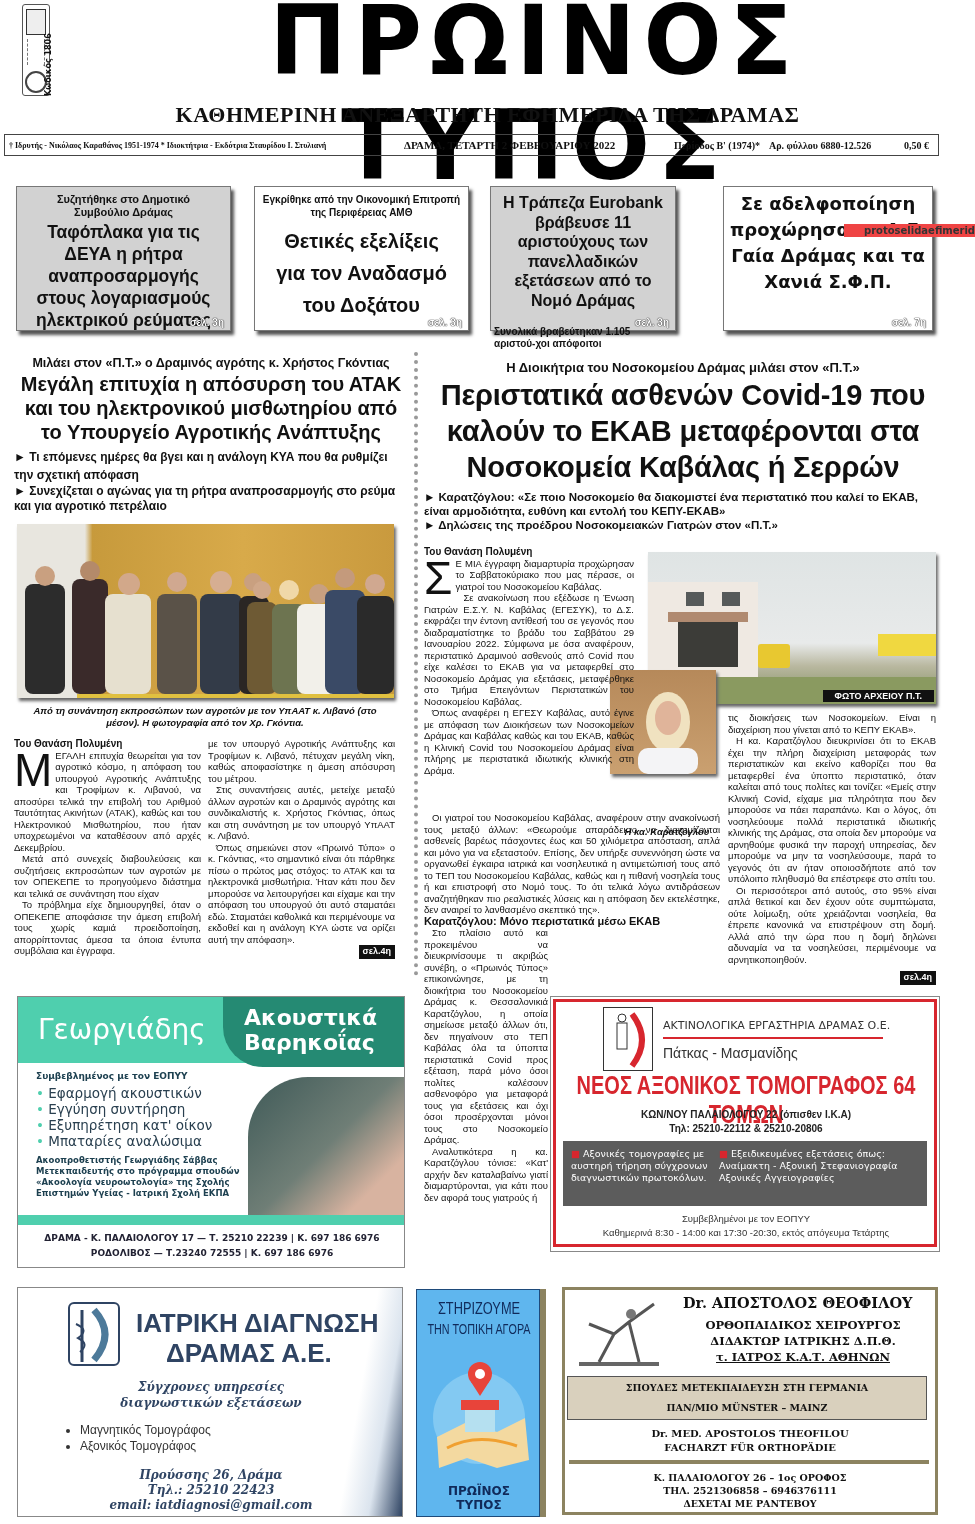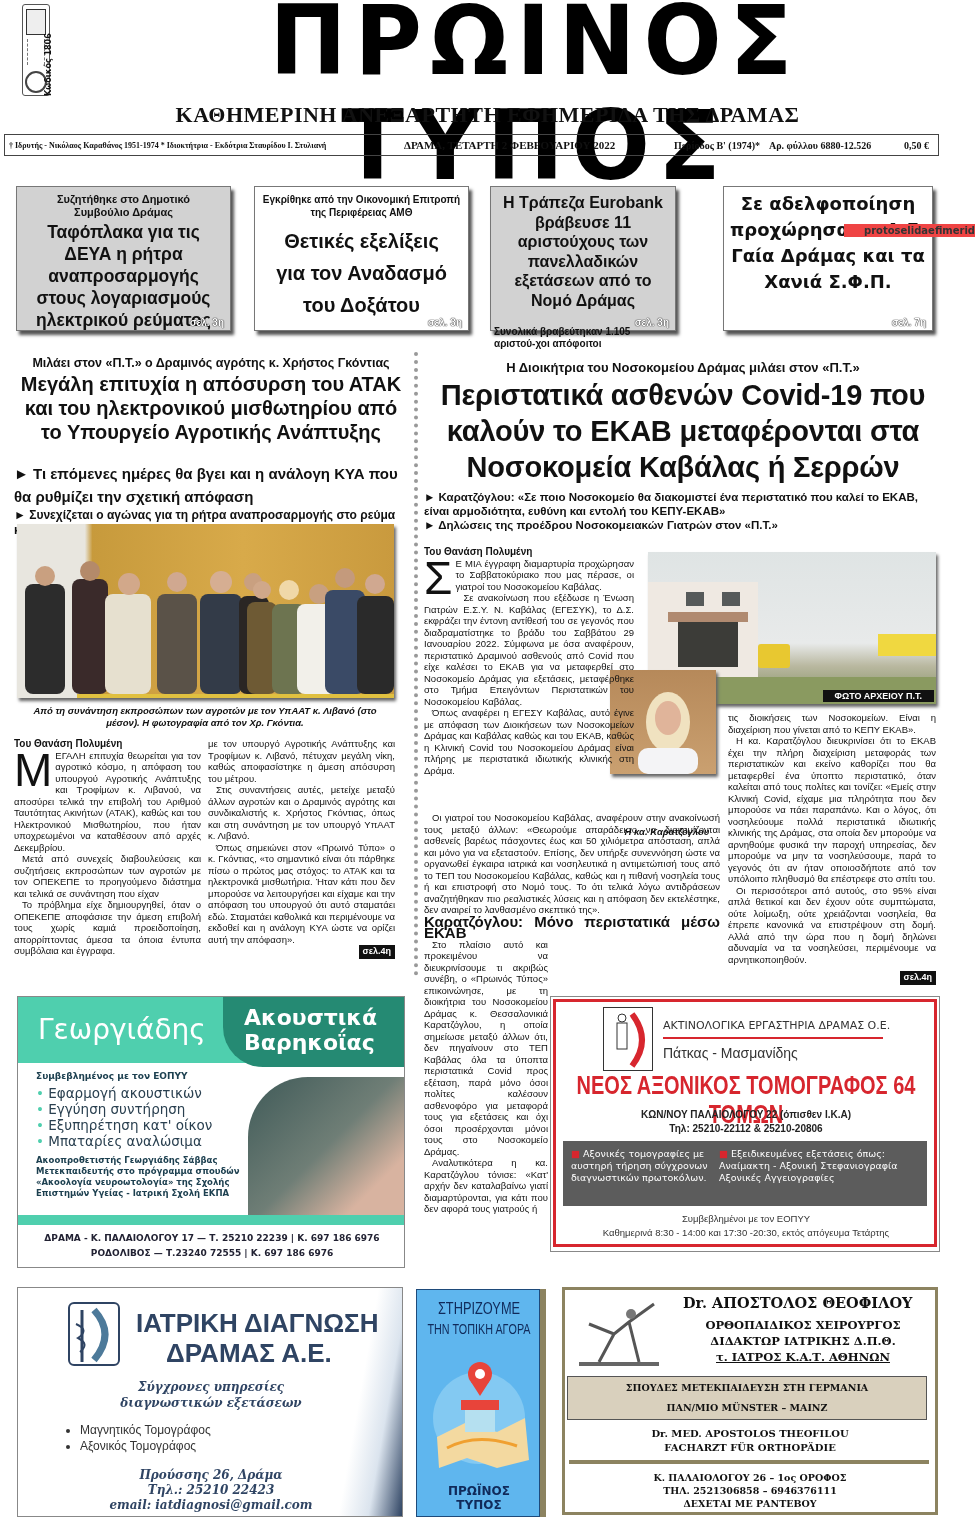--- a/index.html
+++ b/index.html
@@ -75,21 +75,21 @@
 </div>
 <div class="teaser" style="left:723px;width:210px;padding:4px 6px">
   <div class="head" style="font-family:'DejaVu Sans',sans-serif;font-weight:900;font-size:18px;line-height:26px">Σε αδελφοποίηση προχώρησαν ο Α.Σ. Γαία Δράμας και τα Χανιά Σ.Φ.Π.</div>
   <div class="page">σελ. 7η</div>
 </div>
 <div class="abs" style="left:844px;top:224px;background:#ef4444;font-size:10px;font-weight:bold;color:#333;padding:1px 20px;font-family:'DejaVu Sans',sans-serif">protoselidaefimeridon.gr</div>
 
 <div class="abs" style="left:14px;top:356px;width:394px">
   <div class="kick" style="font-size:12.5px">Μιλάει στον «Π.Τ.» ο Δραμινός αγρότης κ. Χρήστος Γκόντιας</div>
   <div class="h1" style="font-size:20px;line-height:24px;margin-top:2px">Μεγάλη επιτυχία η απόσυρση του ΑΤΑΚ και του ηλεκτρονικού μισθωτηρίου από το Υπουργείο Αγροτικής Ανάπτυξης</div>
-  <div class="bul" style="margin-top:18px;font-size:15px;line-height:23px">► Τι επόμενες ημέρες θα βγει και η ανάλογη ΚΥΑ που θα ρυθμίζει την σχετική απόφαση</div>
+  <div class="bul" style="margin-top:4px;font-size:12px;line-height:18px">► Τι επόμενες ημέρες θα βγει και η ανάλογη ΚΥΑ που θα ρυθμίζει την σχετική απόφαση</div>
   <div class="bul" style="font-size:12px;line-height:15px">► Συνεχίζεται ο αγώνας για τη ρήτρα αναπροσαρμογής στο ρεύμα και για αγροτικό πετρέλαιο</div>
 </div>
 <div class="photo" style="left:17px;top:524px;width:377px;height:174px;background:linear-gradient(90deg,#e8e6df 0,#e8e6df 18%,#c79a3c 20%,#d8aa4a 60%,#c99a3e 100%)">
   <svg width="377" height="174">
     <rect x="60" y="170" width="317" height="4" fill="#e0c040"></rect>
     <g fill="#2c2c2c">
       <rect x="8" y="60" width="40" height="110" rx="8"></rect>
         <circle cx="28" cy="52" r="10" fill="#c9a080"></circle>
       <rect x="55" y="55" width="36" height="115" rx="8" fill="#3a2a2a"></rect>
         <circle cx="73" cy="47" r="10" fill="#b48a6a"></circle>
@@ -163,21 +163,21 @@
 
 <div class="abs body" style="left:424px;top:546px;width:210px">
   <div class="byline">Του Θανάση Πολυμένη</div>
   <span class="dropcap">Σ</span>
   <span>Ε ΜΙΑ έγγραφη διαμαρτυρία προχώρησαν το Σαββατοκύριακο που μας πέρασε, οι γιατροί του Νοσοκομείου Καβάλας.</span>
   <p style="text-indent:8px">Σε ανακοίνωση που εξέδωσε η Ένωση Γιατρών Ε.Σ.Υ. Ν. Καβάλας (ΕΓΕΣΥΚ), το Δ.Σ. εκφράζει την έντονη αντίθεσή του σε γεγονός που διαδραματίστηκε το βράδυ του Σαββάτου 29 Ιανουαρίου 2022. Σύμφωνα με όσα αναφέρουν, περιστατικό Δραμινού ασθενούς από Covid που είχε καλέσει το ΕΚΑΒ για να μεταφερθεί στο Νοσοκομείο Δράμας για εξετάσεις, μεταφέρθηκε στο Τμήμα Επειγόντων Περιστατικών του Νοσοκομείου Καβάλας.</p>
   <p style="text-indent:8px">Όπως αναφέρει η ΕΓΕΣΥ Καβάλας, αυτό έγινε με απόφαση των Διοικήσεων των Νοσοκομείων Δράμας και Καβάλας καθώς και του ΕΚΑΒ, καθώς η Κλινική Covid του Νοσοκομείου Δράμας είναι πλήρης με περιστατικά ιδιωτικής κλινικής στη Δράμα.</p>
 </div>
 <div class="abs body" style="left:424px;top:812px;width:296px">
   <p style="text-indent:8px;padding-right:0">Οι γιατροί του Νοσοκομείου Καβάλας, αναφέρουν στην ανακοίνωσή τους μεταξύ άλλων: «Θεωρούμε απαράδεκτο να διακομίζονται ασθενείς βαρέως πάσχοντες έως και 50 χιλιόμετρα απόσταση, απλά και μόνο για να εξεταστούν. Επίσης, δεν υπήρξε συνεννόηση ώστε να οργανωθεί έγκαιρα ιατρικά και νοσηλευτικά η αντιμετώπισή τους από το ΤΕΠ του Νοσοκομείου Καβάλας, καθώς και η πιθανή νοσηλεία τους ή και επιστροφή στο Νομό τους. Το ότι τελικά λόγω αντιδράσεων αναζητήθηκαν πιο ρεαλιστικές λύσεις και η απόφαση δεν εκτελέστηκε, δεν αναιρεί το λανθασμένο σκεπτικό της».</p>
-  <div class="byline" style="font-size:15px">Καρατζόγλου: Μόνο περιστατικά μέσω ΕΚΑΒ</div>
+  <div class="byline" style="font-size:11px">Καρατζόγλου: Μόνο περιστατικά μέσω ΕΚΑΒ</div>
   <p style="text-indent:8px;width:124px">Στο πλαίσιο αυτό και προκειμένου να διευκρινίσουμε τι ακριβώς συνέβη, ο «Πρωινός Τύπος» επικοινώνησε, με τη διοικήτρια του Νοσοκομείου Δράμας κ. Θεσσαλονικιά Καρατζόγλου, η οποία σημείωσε μεταξύ άλλων ότι, δεν πηγαίνουν στο ΤΕΠ Καβάλας όλα τα ύποπτα περιστατικά Covid προς εξέταση, παρά μόνο όσοι πολίτες καλέσουν ασθενοφόρο για μεταφορά τους για εξετάσεις και όχι όσοι προσέρχονται μόνοι τους στο Νοσοκομείο Δράμας.</p>
   <p style="text-indent:8px;width:124px">Αναλυτικότερα η κα. Καρατζόγλου τόνισε: «Κατ' αρχήν δεν καταλαβαίνω γιατί διαμαρτύρονται, για κάτι που δεν αφορά τους γιατρούς ή</p>
 </div>
 <div class="abs body" style="left:728px;top:712px;width:208px">
   <p>τις διοικήσεις των Νοσοκομείων. Είναι η διαχείριση που γίνεται από το ΚΕΠΥ ΕΚΑΒ».</p>
   <p style="text-indent:8px">Η κα. Καρατζόγλου διευκρινίσει ότι το ΕΚΑΒ έχει την πλήρη διαχείριση μεταφοράς των περιστατικών και εκείνο καθορίζει που θα μεταφερθεί ένα ύποπτο περιστατικό, όταν καλείται από τους πολίτες και τονίζει: «Εμείς στην Κλινική Covid, είχαμε μια πληρότητα που δεν μπορούσε να πάει παραπάνω. Και ο λόγος, ότι νοσηλεύουμε πολλά περιστατικά ιδιωτικής κλινικής της Δράμας, στα οποία δεν μπορούμε να αρνηθούμε φυσικά την παροχή υπηρεσίας, δεν μπορούμε να μην τα νοσηλεύσουμε, παρά το γεγονός ότι αν ήταν οποιοσδήποτε από τον υπόλοιπο πληθυσμό θα επέστρεφε στο σπίτι του.</p>
   <p style="text-indent:8px">Οι περισσότεροι από αυτούς, στο 95% είναι απλά θετικοί και δεν έχουν ούτε συμπτώματα, ούτε λοίμωξη, ούτε χρειάζονται νοσηλεία, θα έπρεπε κανονικά να επιστρέψουν στη δομή. Αλλά από την ώρα που η δομή δηλώνει αδυναμία να τα νοσηλεύσει, περιμένουμε να αρνητικοποιηθούν.</p>
   <span class="pagetag" style="margin-top:6px">σελ.4η</span>
 </div>
 

